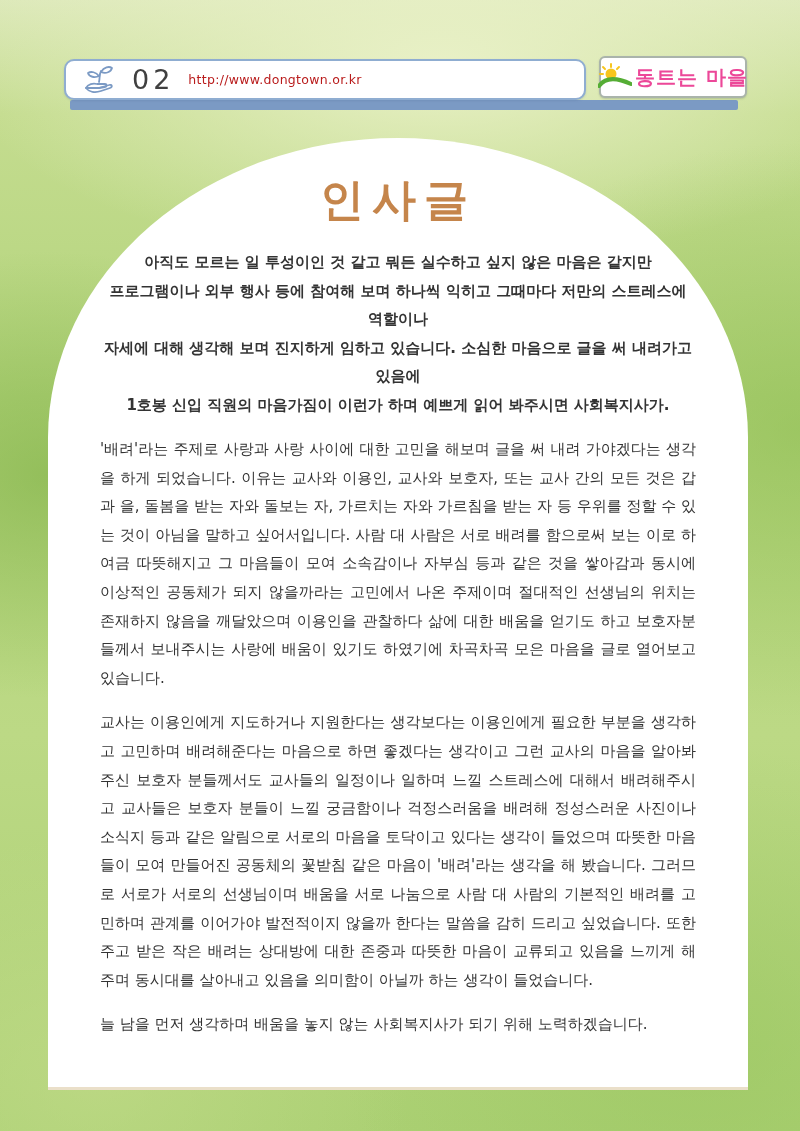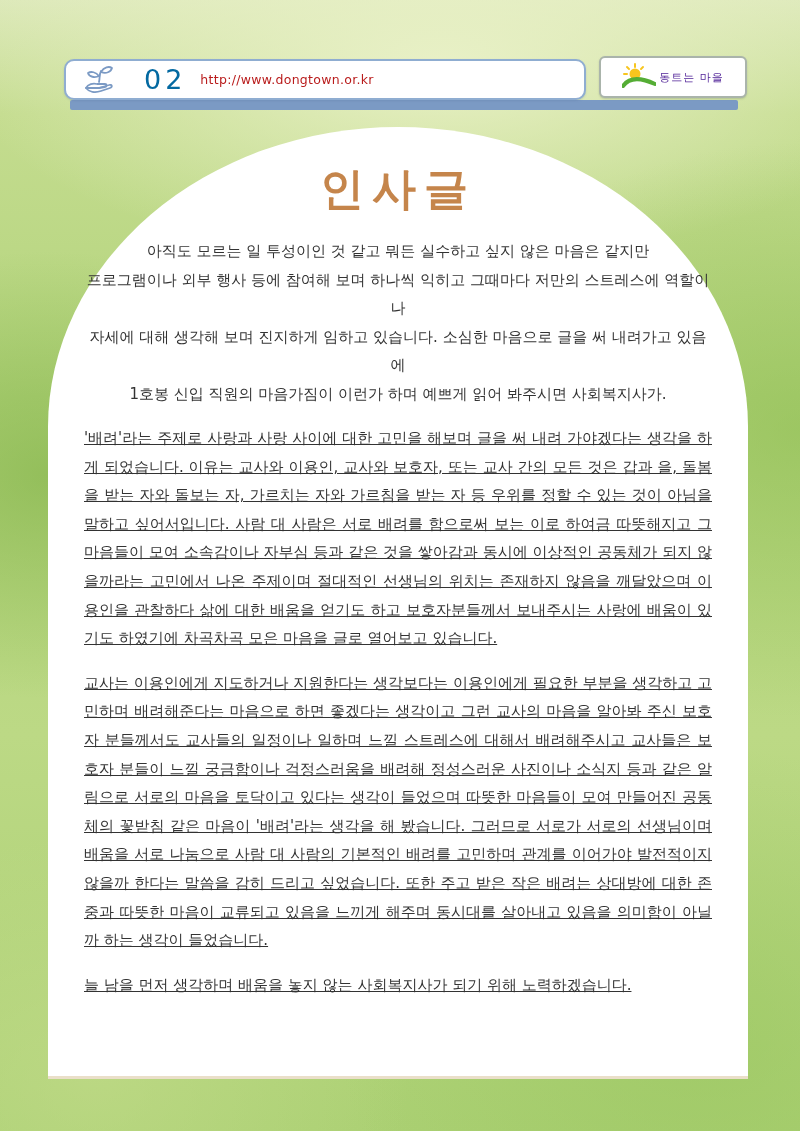--- a/index.html
+++ b/index.html
@@ -19,47 +19,47 @@
   .header-box {
     position:absolute; left:64px; top:59px; width:522px; height:41px; z-index:3;
     background:#fff; border:2px solid #8fadd1; border-radius:10px;
     display:flex; align-items:center; gap:14px; padding:0 14px;
     box-shadow:0 1px 2px rgba(90,120,160,.25);
   }
   .header-bar {
     position:absolute; left:70px; top:100px; width:668px; height:10px; z-index:1;
     background:#7b9ac4; border-radius:2px;
   }
-  .page-num { font-size:27px; color:#0369a1; letter-spacing:4px; line-height:1;margin-left:12px; }
+  .page-num { font-size:27px; color:#404040; letter-spacing:4px; line-height:1; }
   .header-url { font-size:12.5px; color:#b91c1c; letter-spacing:.3px; }
   .logo-box {
     position:absolute; left:599px; top:56px; width:148px; height:42px; z-index:3;
     background:#fff; border:2px solid #aab4ab; border-radius:6px;
     display:flex; align-items:center; justify-content:center; gap:3px;
     box-shadow:0 1px 2px rgba(80,100,80,.25);
   }
-  .logo-text { font-weight:400; font-size:11px; color:#4c1d95; letter-spacing:1px; white-space:nowrap; }
+  .logo-text { font-weight:700; font-size:20px; color:#ec4899; letter-spacing:1px; white-space:nowrap; }
   
   .panel {
-    position:absolute; left:48px; top:127px; width:700px; height:952px; z-index:2;
+    position:absolute; left:48px; top:138px; width:700px; height:952px; z-index:2;
     background:#ffffff;
     border-radius:350px 350px 0 0 / 300px 300px 0 0;
     border-bottom:3px solid #eadfc9;
-    padding:32px 36px 0;
+    padding:32px 52px 0;
   }
   .title {
     text-align:center; font-size:44px; font-weight:bold; color:#c5854b;
     letter-spacing:8px; line-height:60px;
   }
-  .intro { margin-top:18px; text-align:center; }
+  .intro { margin-top:18px; text-align:center;font-weight:bold; }
   .intro-line { font-size:15px; line-height:28.5px; color:#333; }
   .paras { margin-top:2px; }
   .para {
     font-size:15px; line-height:28.6px; color:#333;
-    text-align:justify; margin-top:16px;text-decoration:underline;
+    text-align:justify; margin-top:16px;
   }
 </style>
 </head>
 <body>
 
 <div class="header-bar"></div>
 
 <div class="header-box">
   <span style="display:flex;">
     <svg width="38" height="30" viewBox="0 0 38 30" fill="none" stroke="#7b9ac4" stroke-width="1.8" stroke-linecap="round" stroke-linejoin="round">

